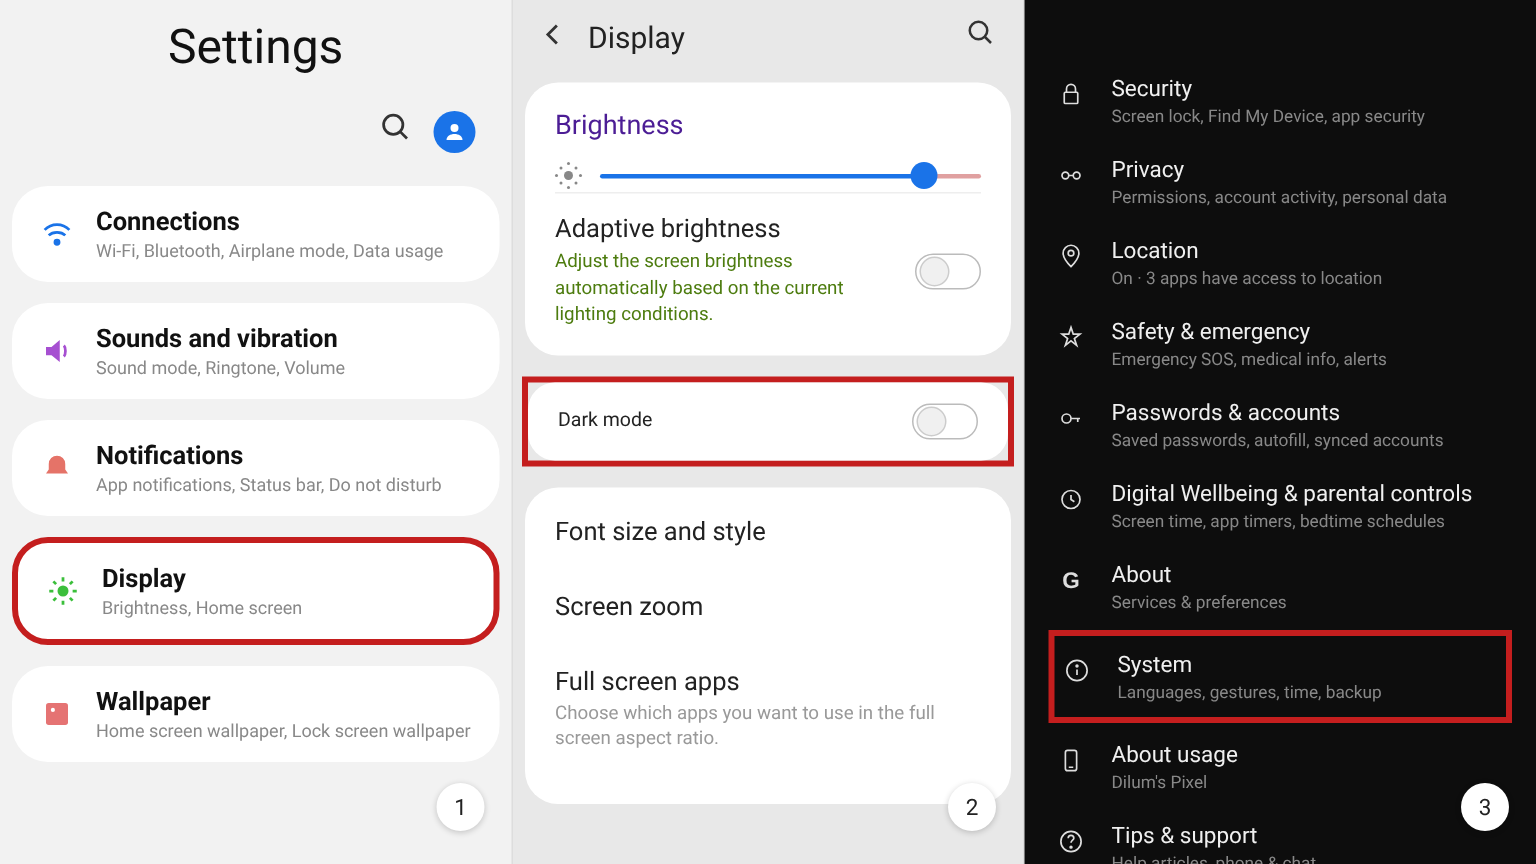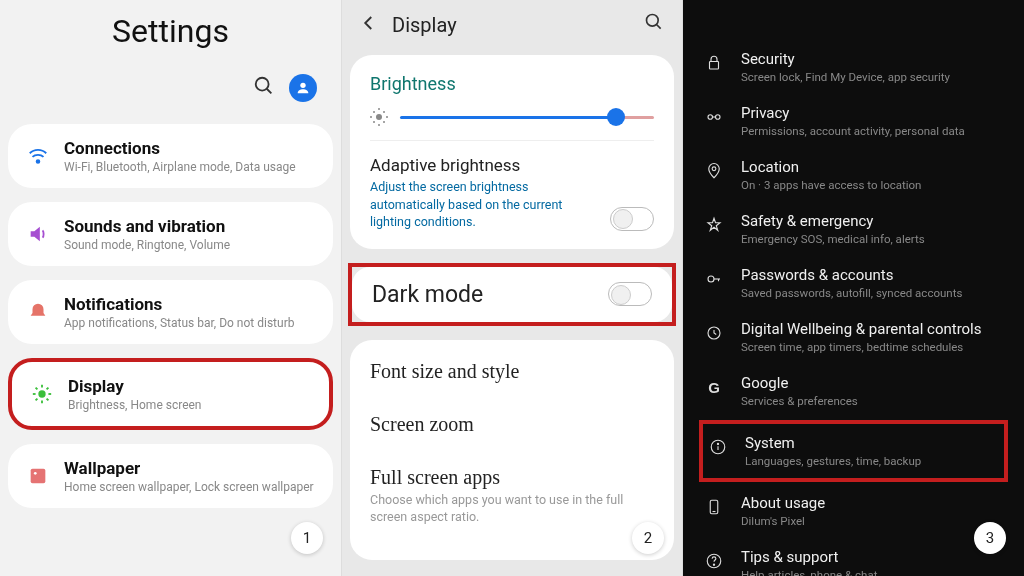--- a/index.html
+++ b/index.html
@@ -16,34 +16,34 @@
 .s1-card { background: #fff; margin: 0 8px 14px; border-radius: 24px; padding: 14px 18px; display: flex; align-items: center; gap: 14px; }
 .s1-icon { width: 24px; height: 24px; display: flex; align-items: center; justify-content: center; flex-shrink: 0; }
 .s1-text .t { font-size: 17px; color: #111; margin-bottom: 2px; font-weight: bold; }
 .s1-text .d { font-size: 12px; color: #888; }
 .hl-red { border: 4px solid #c41e1e; }
 .s2-head { display: flex; align-items: center; padding: 12px 18px 18px; gap: 14px; }
 .s2-back { font-size: 20px; color: #333; }
 .s2-title { font-size: 20px; color: #222; flex: 1; }
 .s2-q { font-size: 20px; color: #333; }
 .s2-card { background: #fff; margin: 0 8px 14px; border-radius: 22px; padding: 18px 20px; }
-.s2-h { font-size: 18px; color: #0f766e; margin-bottom: 14px; }
+.s2-h { font-size: 18px; color: #4c1d95; margin-bottom: 14px; }
 .s2-row { display: flex; align-items: center; gap: 12px; }
 .slider { flex: 1; height: 3px; background: linear-gradient(to right, #1a73e8 0%, #1a73e8 85%, #e0a0a0 85%, #e0a0a0 100%); position: relative; border-radius: 2px; }
 .slider::after { content: ''; position: absolute; right: 15%; top: 50%; transform: translate(50%, -50%); width: 18px; height: 18px; background: #1a73e8; border-radius: 50%; }
-.s2-adaptive { border-top: 1px solid #eee; padding-top: 14px; margin-top: 14px; display: flex; justify-content: space-between; gap: 14px; align-items: flex-end; }
+.s2-adaptive { border-top: 1px solid #eee; padding-top: 14px; margin-top: 2px; display: flex; justify-content: space-between; gap: 14px; align-items: center; }
 .s2-adaptive .tt { font-size: 17px; color: #222; margin-bottom: 3px; }
-.s2-adaptive .dd { font-size: 12.5px; color: #0369a1; line-height: 1.4; }
+.s2-adaptive .dd { font-size: 12.5px; color: #4d7c0f; line-height: 1.4; }
 .toggle { width: 44px; height: 24px; border: 1.5px solid #bbb; border-radius: 12px; position: relative; flex-shrink: 0; background: #fff; }
 .toggle::after { content: ''; position: absolute; left: 2px; top: 1.5px; width: 18px; height: 18px; background: #f0f0f0; border-radius: 50%; border: 1px solid #ccc; }
 .s2-dark { background: #fff; margin: 0 8px 14px; border-radius: 22px; padding: 14px 20px; display: flex; align-items: center; justify-content: space-between; }
 .s2-dark-wrap { border: 4px solid #c41e1e; margin: 0 6px 14px; }
 .s2-list { background: #fff; margin: 0 8px; border-radius: 22px; padding: 6px 20px 20px; }
 .s2-item { padding: 14px 0; }
-.s2-item .it { font-size: 20px; color: #222; margin-bottom: 2px; font-family: Liberation Serif, serif; }
+.s2-item .it { font-size: 17px; color: #222; margin-bottom: 2px; }
 .s2-item .id { font-size: 12.5px; color: #999; line-height: 1.4; }
 .s3-list { padding: 14px 0 0; margin-top: 26px; }
 .s3-item { display: flex; gap: 16px; padding: 10px 20px; align-items: flex-start; }
 .s3-icon { width: 22px; height: 22px; display: flex; align-items: center; justify-content: center; margin-top: 2px; flex-shrink: 0; }
 .s3-icon svg { width: 18px; height: 18px; fill: none; stroke: #ddd; stroke-width: 1.5; }
 .s3-label { font-size: 15px; color: #f0f0f0; margin-bottom: 2px; }
 .s3-sub { font-size: 11.5px; color: #888; }
 .s3-hl { border: 4px solid #c41e1e; margin: 2px 16px; padding: 6px 4px; }
 .badge { position: absolute; bottom: 22px; width: 32px; height: 32px; border-radius: 50%; background: #fff; color: #222; display: flex; align-items: center; justify-content: center; font-size: 15px; box-shadow: 0 1px 4px rgba(0,0,0,0.2); }
 .s1 .badge { right: 18px; }
@@ -176,21 +176,21 @@
       <div>
         <div class="tt">Adaptive brightness</div>
         <div class="dd">Adjust the screen brightness automatically based on the current lighting conditions.</div>
       </div>
       <div class="toggle"></div>
     </div>
   </div>
 
   <div class="s2-dark-wrap">
     <div class="s2-dark" style="margin:0;border-radius:18px">
-      <span style="font-size:23px;color:#222">Dark mode</span>
+      <span style="font-size:13px;color:#222">Dark mode</span>
       <div class="toggle"></div>
     </div>
   </div>
 
   <div class="s2-list">
     <div class="s2-item">
       <div class="it">Font size and style</div>
     </div>
     <div class="s2-item">
       <div class="it">Screen zoom</div>
@@ -282,21 +282,21 @@
         </span>
       <div>
           <div class="s3-label">Digital Wellbeing &amp; parental controls</div>
           <div class="s3-sub">Screen time, app timers, bedtime schedules</div>
         </div>
     </div>
 
     <div class="s3-item">
       <span class="s3-icon" style="font-family:Arial;font-weight:bold;color:#ddd;font-size:15px">G</span>
       <div>
-          <div class="s3-label">Google</div>
+          <div class="s3-label">About</div>
           <div class="s3-sub">Services &amp; preferences</div>
         </div>
     </div>
 
     <div class="s3-hl">
       <div class="s3-item" style="padding:4px 0">
         <span class="s3-icon">
             <svg viewBox="0 0 24 24">
               <circle cx="12" cy="12" r="9"></circle>
               <line x1="12" y1="11" x2="12" y2="16"></line>

